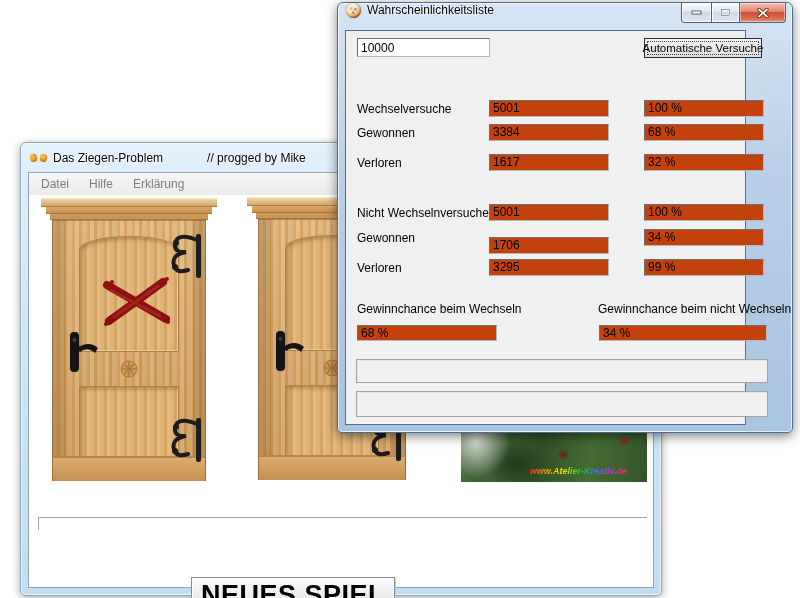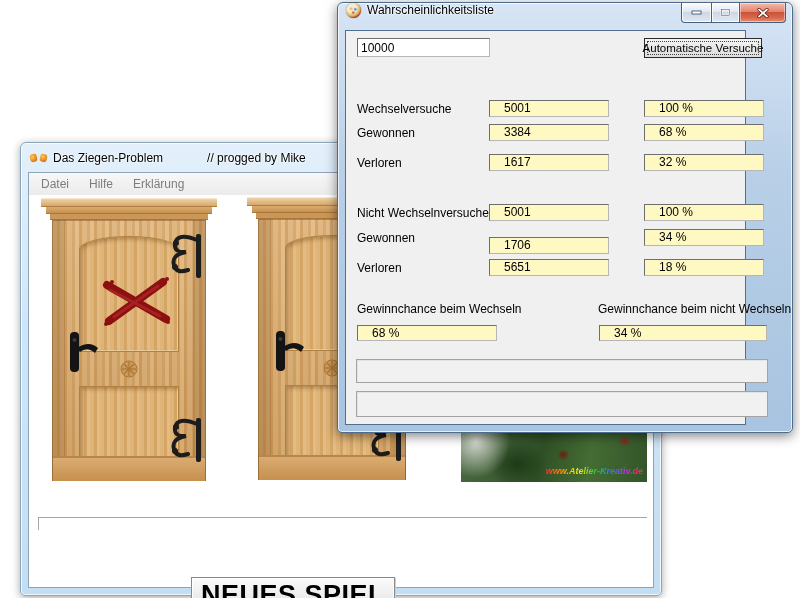--- a/index.html
+++ b/index.html
@@ -84,21 +84,21 @@
       radial-gradient(55px 60px at 8% 55%, #d4d8d0, rgba(212,216,208,0) 62%),
       radial-gradient(14px 11px at 68% 30%, #7b1f16, rgba(0,0,0,0) 70%),
       radial-gradient(10px 8px at 88% 55%, #8a2a1a, rgba(0,0,0,0) 70%),
       radial-gradient(9px 8px at 55% 70%, #701c12, rgba(0,0,0,0) 70%),
       radial-gradient(26px 20px at 80% 25%, #cfd5c5, rgba(0,0,0,0) 70%),
       radial-gradient(30px 24px at 45% 20%, #6f9454, rgba(0,0,0,0) 70%),
       radial-gradient(40px 30px at 30% 80%, #1e3a18, rgba(0,0,0,0) 75%),
       linear-gradient(100deg,#4c6b42,#2f5026 45%,#446c33 70%,#33542a);
   }
   .watermark{
-    position:absolute;right:4px;bottom:6px;
+    position:absolute;right:20px;bottom:6px;
     font-size:9px;font-weight:bold;font-style:italic;letter-spacing:0;
     background:linear-gradient(90deg,#ff2d2d,#ff9900,#ffee00,#33cc33,#2e7bff,#c22ee0,#ff2d2d);
     -webkit-background-clip:text;background-clip:text;color:transparent;
   }
 
   .bottom-line{position:absolute;left:9px;top:322px;width:608px;height:12px;
     border-top:1px solid #a6a6a6;border-left:1px solid #a6a6a6;}
   .new-game{
     position:absolute;left:162px;top:346px;width:204px;height:36px;
     background:linear-gradient(#fbfbfb,#ececec 55%,#e2e2e2);
@@ -140,23 +140,23 @@
   .cap-close{
     width:45px;border-radius:0 0 4px 0;
     background:linear-gradient(#f6bcab,#e2856e 45%,#c94f38 46%,#d96a50 80%,#e8926f);
     box-shadow:inset 0 0 0 1px rgba(255,255,255,.45);
   }
   .fg-client{
     position:absolute;left:8px;top:28px;width:399px;height:393px;
     background:#f0f0f0;box-shadow:0 0 0 1px #51708f;
   }
   .edit{
-    position:absolute;background:#fef9c3;height:17px;box-sizing:border-box;
+    position:absolute;background:#c2410c;height:17px;box-sizing:border-box;
     border:1px solid;border-color:#6e6e6e #b6b6b6 #b6b6b6 #6e6e6e;
-    padding:1px 14px;line-height:13px;font-size:12px;
+    padding:1px 3px;line-height:13px;font-size:12px;
   }
   .lbl{position:absolute;white-space:nowrap;}
   .trials-input{
     position:absolute;left:11px;top:7px;width:133px;height:19px;box-sizing:border-box;
     border:1px solid;border-color:#6e6e6e #b6b6b6 #b6b6b6 #6e6e6e;
     padding:1px 3px;font-size:12px;font-family:inherit;background:#fff;color:#000;
   }
   .auto-btn{
     position:absolute;left:298px;top:7px;width:118px;height:20px;box-sizing:border-box;
     background:linear-gradient(#f4f4f4,#dddddd);
@@ -332,22 +332,22 @@
 
     <span class="lbl" style="left:11px;top:175px;">Nicht Wechselnversuche</span>
     <div class="edit" style="left:143px;top:173px;width:120px;">5001</div>
     <div class="edit" style="left:298px;top:173px;width:120px;">100 %</div>
 
     <span class="lbl" style="left:11px;top:200px;">Gewonnen</span>
     <div class="edit" style="left:143px;top:206px;width:120px;">1706</div>
     <div class="edit" style="left:298px;top:198px;width:120px;">34 %</div>
 
     <span class="lbl" style="left:11px;top:230px;">Verloren</span>
-    <div class="edit" style="left:143px;top:228px;width:120px;">5651</div>
-    <div class="edit" style="left:298px;top:228px;width:120px;">18 %</div>
+    <div class="edit" style="left:143px;top:228px;width:120px;">3295</div>
+    <div class="edit" style="left:298px;top:228px;width:120px;">99 %</div>
 
     <span class="lbl" style="left:11px;top:271px;">Gewinnchance beim Wechseln</span>
     <span class="lbl" style="left:252px;top:271px;width:171px;text-align:right;">Gewinnchance beim nicht Wechseln</span>
     <div class="edit" style="left:11px;top:294px;width:140px;height:16px;">68 %</div>
     <div class="edit" style="left:253px;top:294px;width:168px;height:16px;">34 %</div>
 
     <div class="bar-panel" style="top:328px;height:24px;"></div>
     <div class="bar-panel" style="top:360px;height:26px;"></div>
   </div>
 </div>

